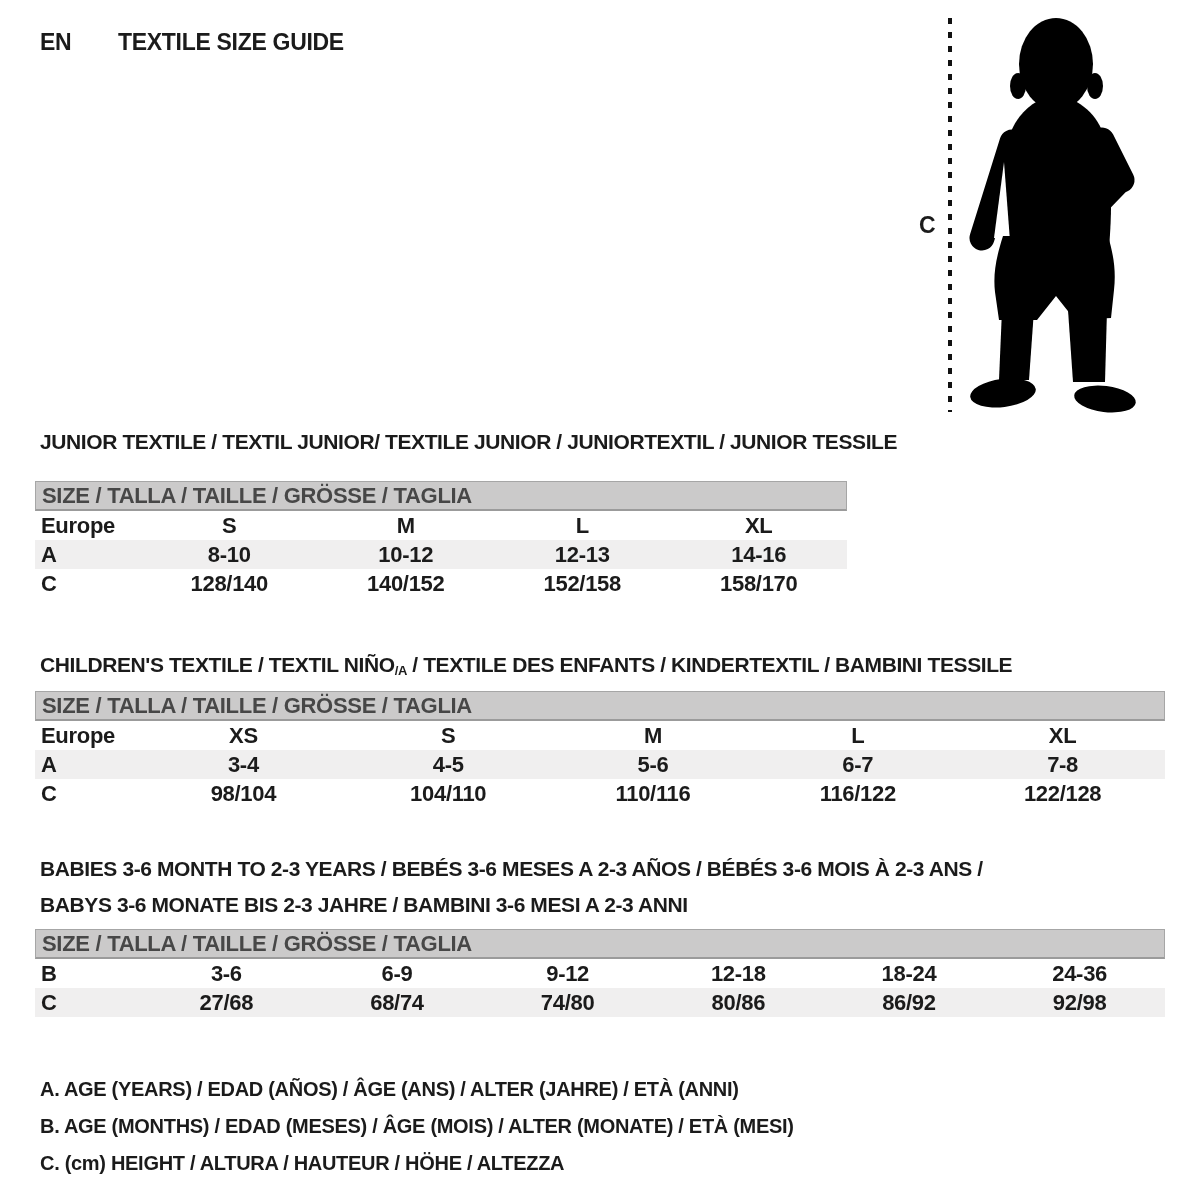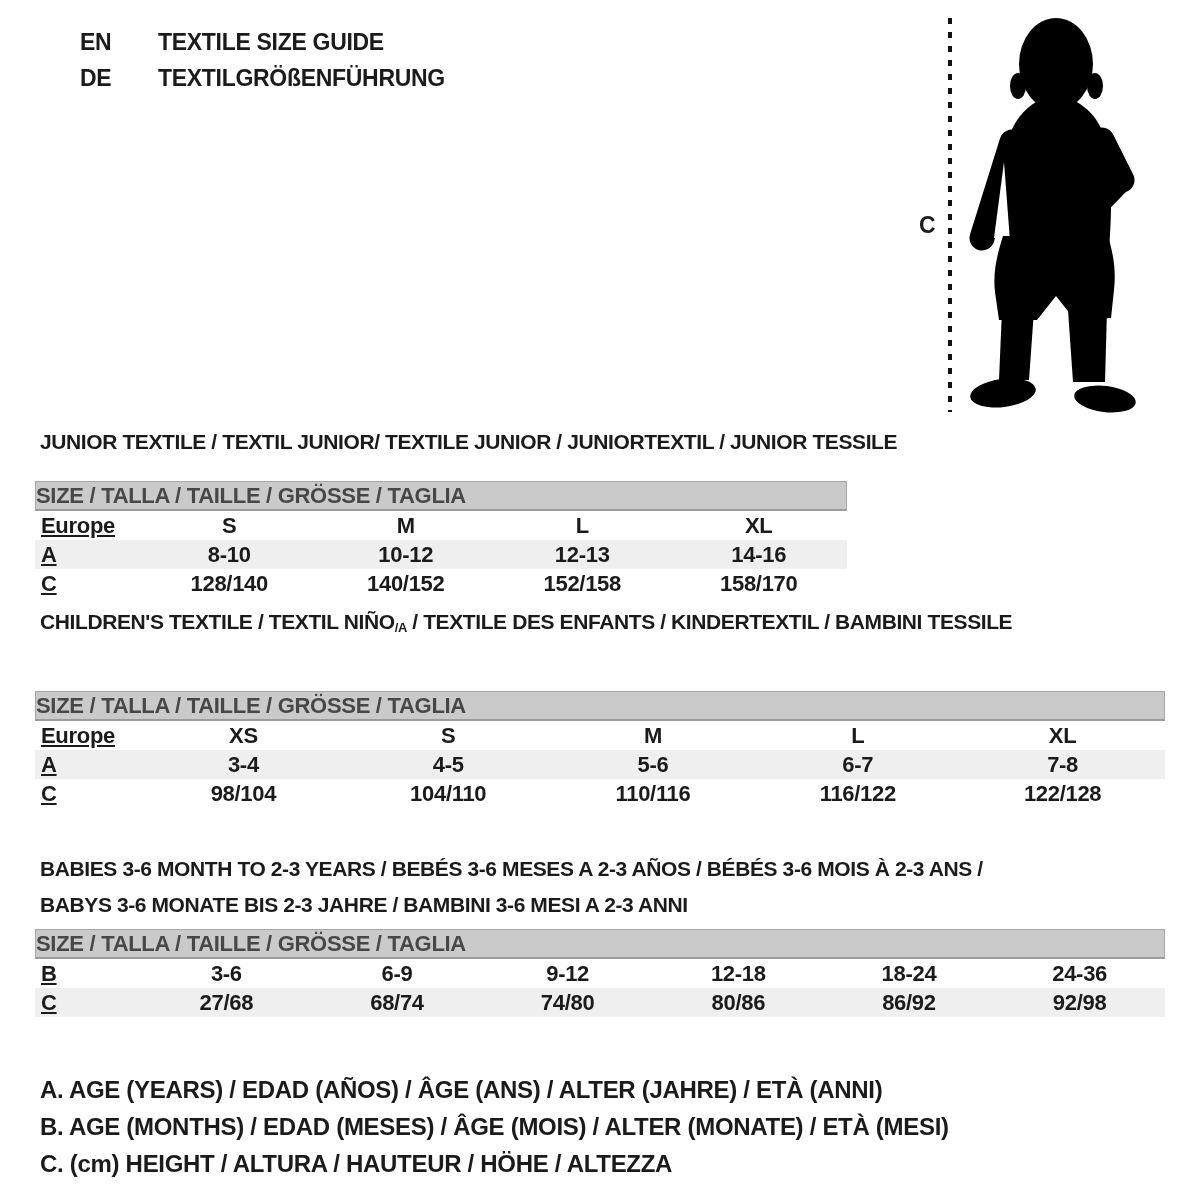--- a/index.html
+++ b/index.html
@@ -7,63 +7,59 @@
     width:1200px;height:1200px;position:relative;overflow:hidden;
     background:#ffffff;color:#1b1b1b;
     font-family:"Liberation Sans",sans-serif;
     letter-spacing:-0.3px;
   }
   .abs{position:absolute;}
 
   
   .langs{left:40px;top:24px;}
   .lang-row{display:flex;height:36px;align-items:center;font-size:23px;font-weight:bold;}
-  .lang-code{width:78px;flex:0 0 78px;margin-left:40px;}
+  .lang-code{width:78px;flex:0 0 78px;}
   .lang-title{white-space:nowrap;}
 
   
   .figure-svg{left:915px;top:10px;}
   .c-label{left:919px;top:212px;font-size:23px;font-weight:bold;}
 
   
   .sec-title{font-size:21px;font-weight:bold;white-space:nowrap;letter-spacing:-0.4px;}
   .title-sub{font-size:13px;position:relative;bottom:-3px;}
 
   
   .size-bar{
     box-sizing:border-box;height:30px;background:#cbcaca;
     border:1px solid #a6a6a6;border-bottom:2px solid #9b9b9b;
     font-size:22px;font-weight:bold;color:#474747;
-    line-height:27px;white-space:nowrap;
+    line-height:27px;padding-left:6px;white-space:nowrap;
   }
 
   
   .tbl{border-collapse:collapse;table-layout:fixed;font-weight:bold;font-size:22px;color:#1b1b1b;}
   .tbl td{height:29px;padding:0;text-align:center;vertical-align:middle;white-space:nowrap;}
-  .tbl td.lbl{text-align:left;padding-left:6px;text-decoration:underline;}
+  .tbl td.lbl{text-align:left;padding-left:6px;}
   .tbl col.c0{width:106px;}
   .tbl tr.shade td{background:#f0efef;}
 
   
   .babies-title div{line-height:36px;}
 
   
-  .legend div{line-height:37px;font-size:24px;font-weight:bold;white-space:nowrap;}
+  .legend div{line-height:37px;font-size:20px;font-weight:bold;white-space:nowrap;}
 </style>
 </head>
 <body>
 
 <div class="abs langs">
   <div class="lang-row">
     <span class="lang-code">EN</span>
     <span class="lang-title">TEXTILE SIZE GUIDE</span>
-  </div>
-  <div class="lang-row">
-    <span class="lang-code">DE</span>
-    <span class="lang-title">TEXTILGRÖßENFÜHRUNG</span>
   </div>
 </div>
 
 <div class="abs c-label">C</div>
 <svg class="abs figure-svg" width="230" height="410" viewBox="0 0 230 410">
   <line x1="35" y1="8" x2="35" y2="402" stroke="#111111" stroke-width="4" stroke-dasharray="6 8"></line>
   <g fill="#000000">
     <ellipse cx="141" cy="54" rx="37" ry="46"></ellipse>
     <ellipse cx="103" cy="76" rx="8" ry="13"></ellipse>
     <ellipse cx="180" cy="76" rx="8" ry="13"></ellipse>
@@ -108,21 +104,21 @@
   <tr>
     <td class="lbl">C</td>
     <td>128/140</td>
     <td>140/152</td>
     <td>152/158</td>
     <td>158/170</td>
   </tr>
 </tbody>
   </table>
 
-<div class="abs sec-title" style="left:40px;top:610px;">
+<div class="abs sec-title" style="left:40px;top:653px;">
   <span>CHILDREN'S TEXTILE / TEXTIL NIÑO</span><span class="title-sub">/A</span><span> / TEXTILE DES ENFANTS / KINDERTEXTIL / BAMBINI TESSILE</span>
 </div>
 <div class="abs size-bar" style="left:35px;top:691px;width:1130px;">SIZE / TALLA / TAILLE / GRÖSSE / TAGLIA</div>
 <table class="abs tbl" style="left:35px;top:721px;width:1130px;">
   <colgroup>
       <col class="c0">
       <col>
       <col>
       <col>
       <col>

